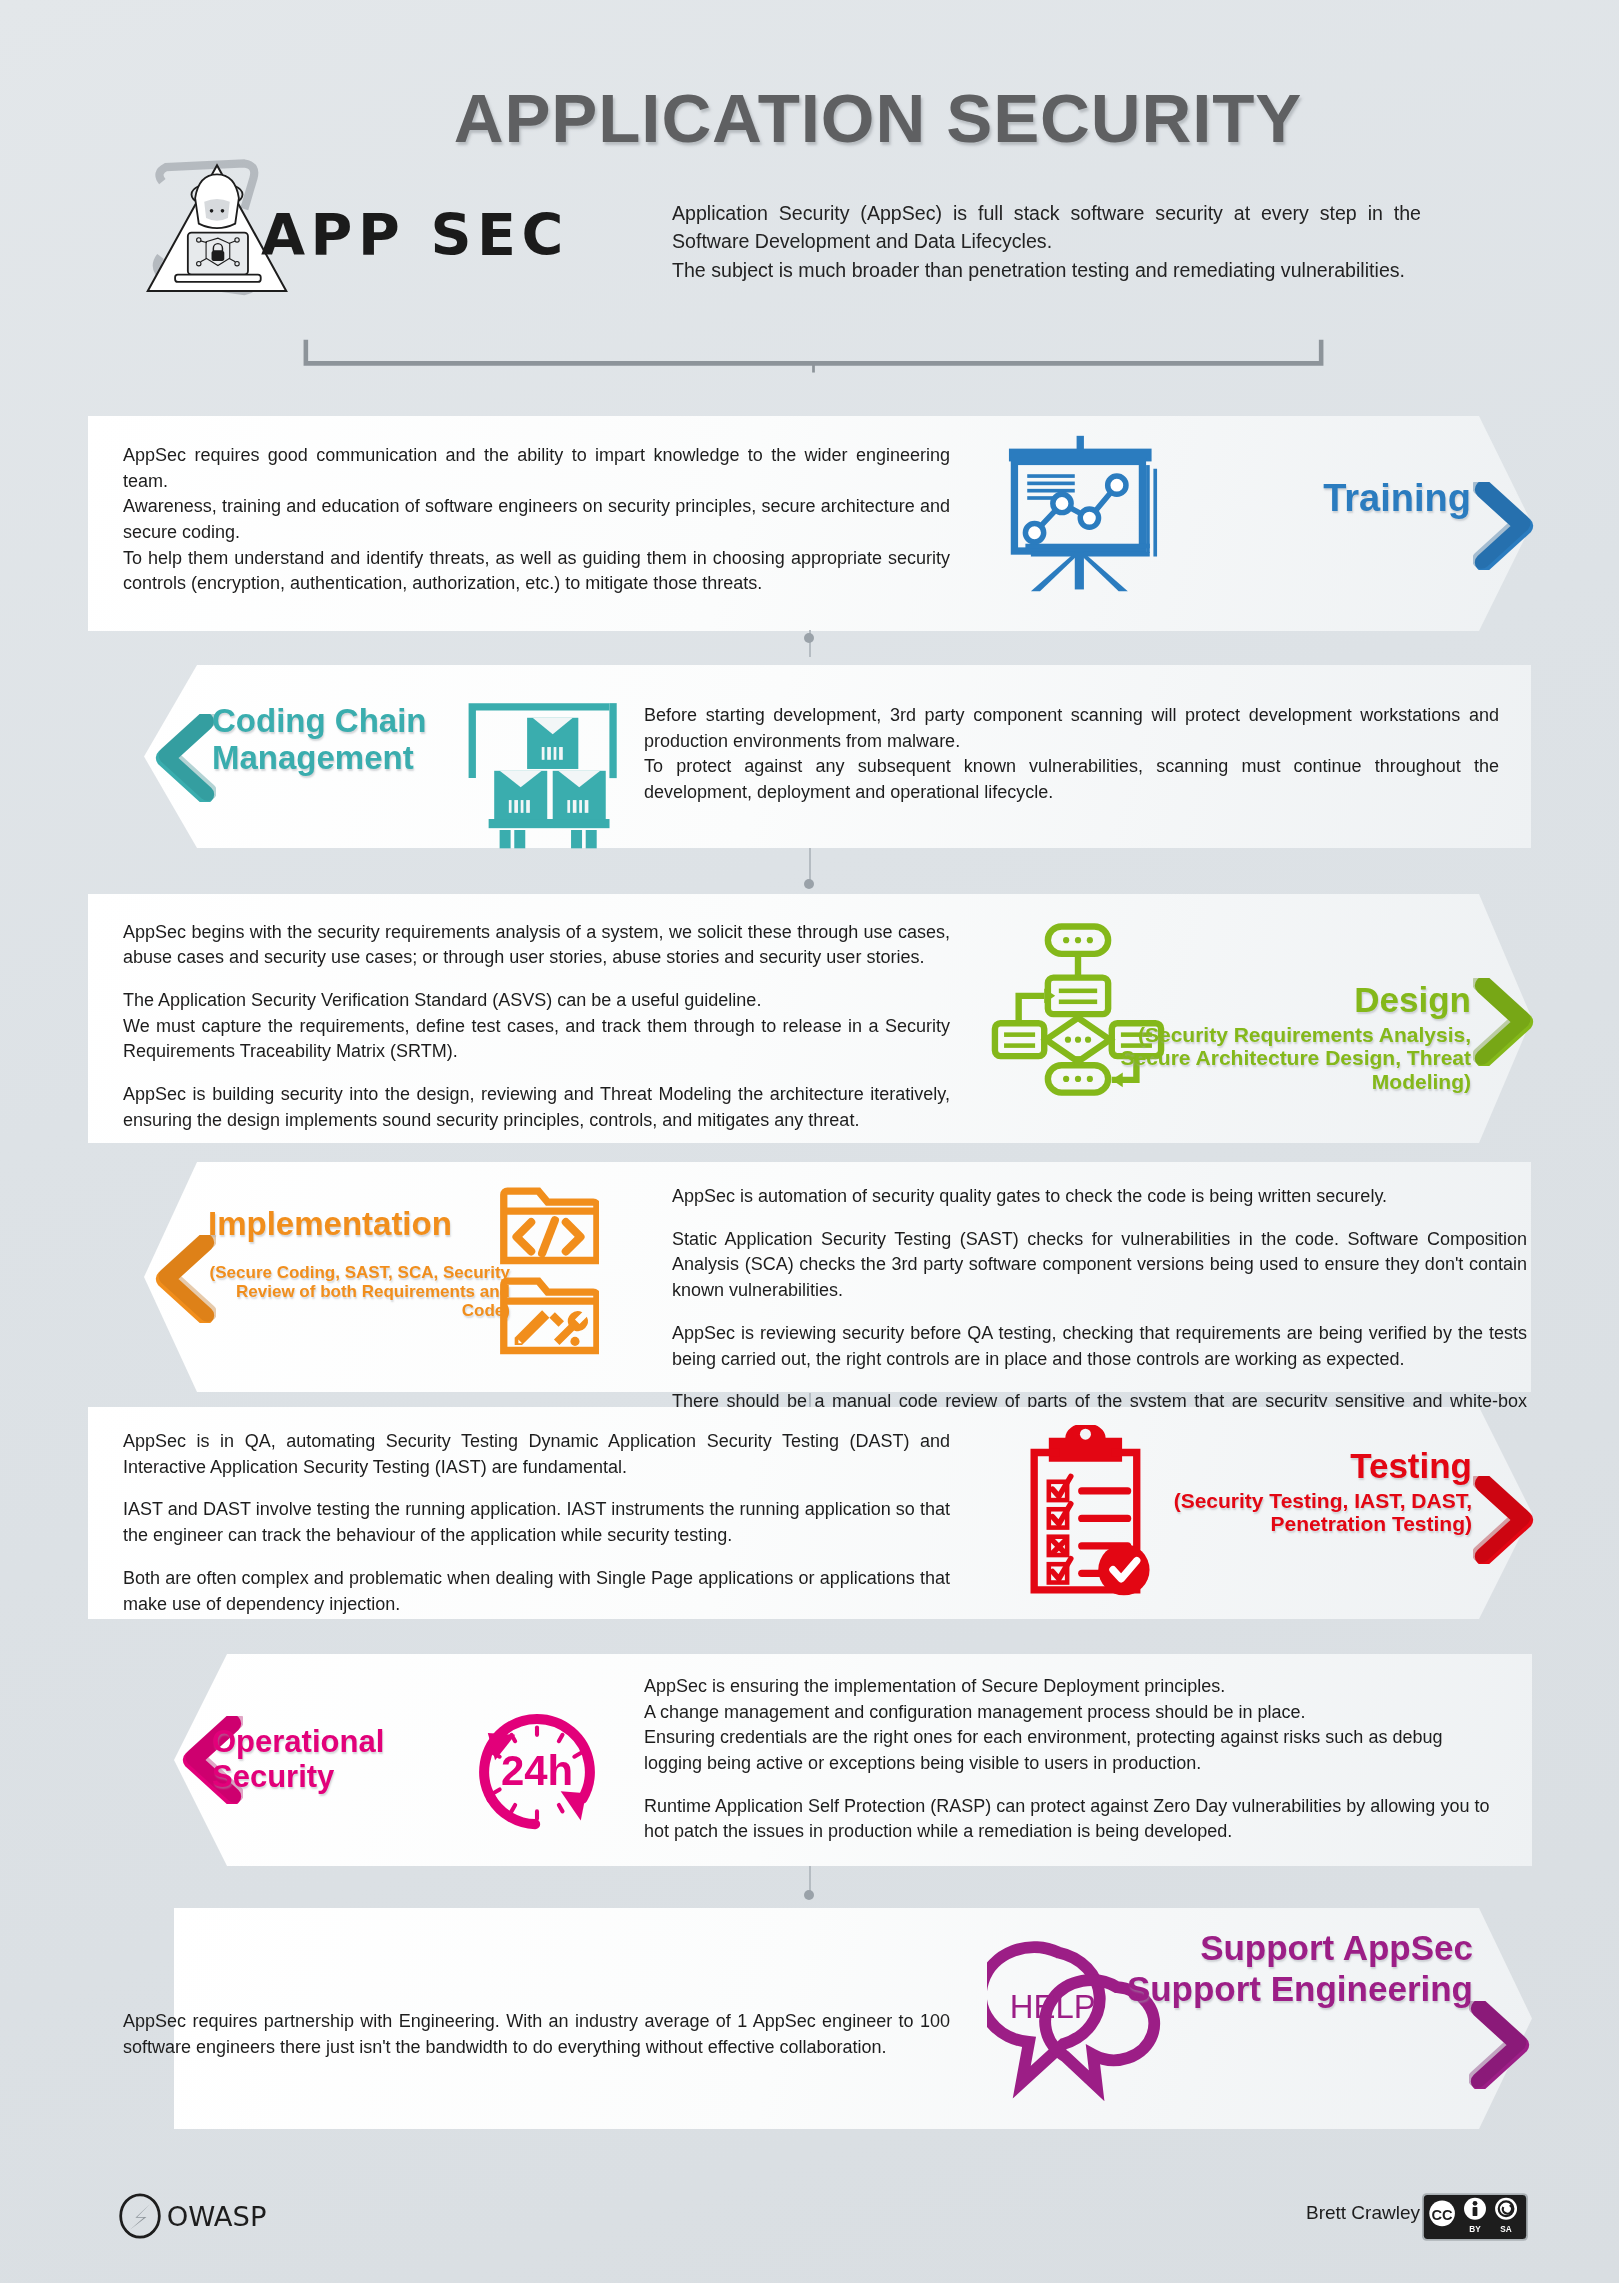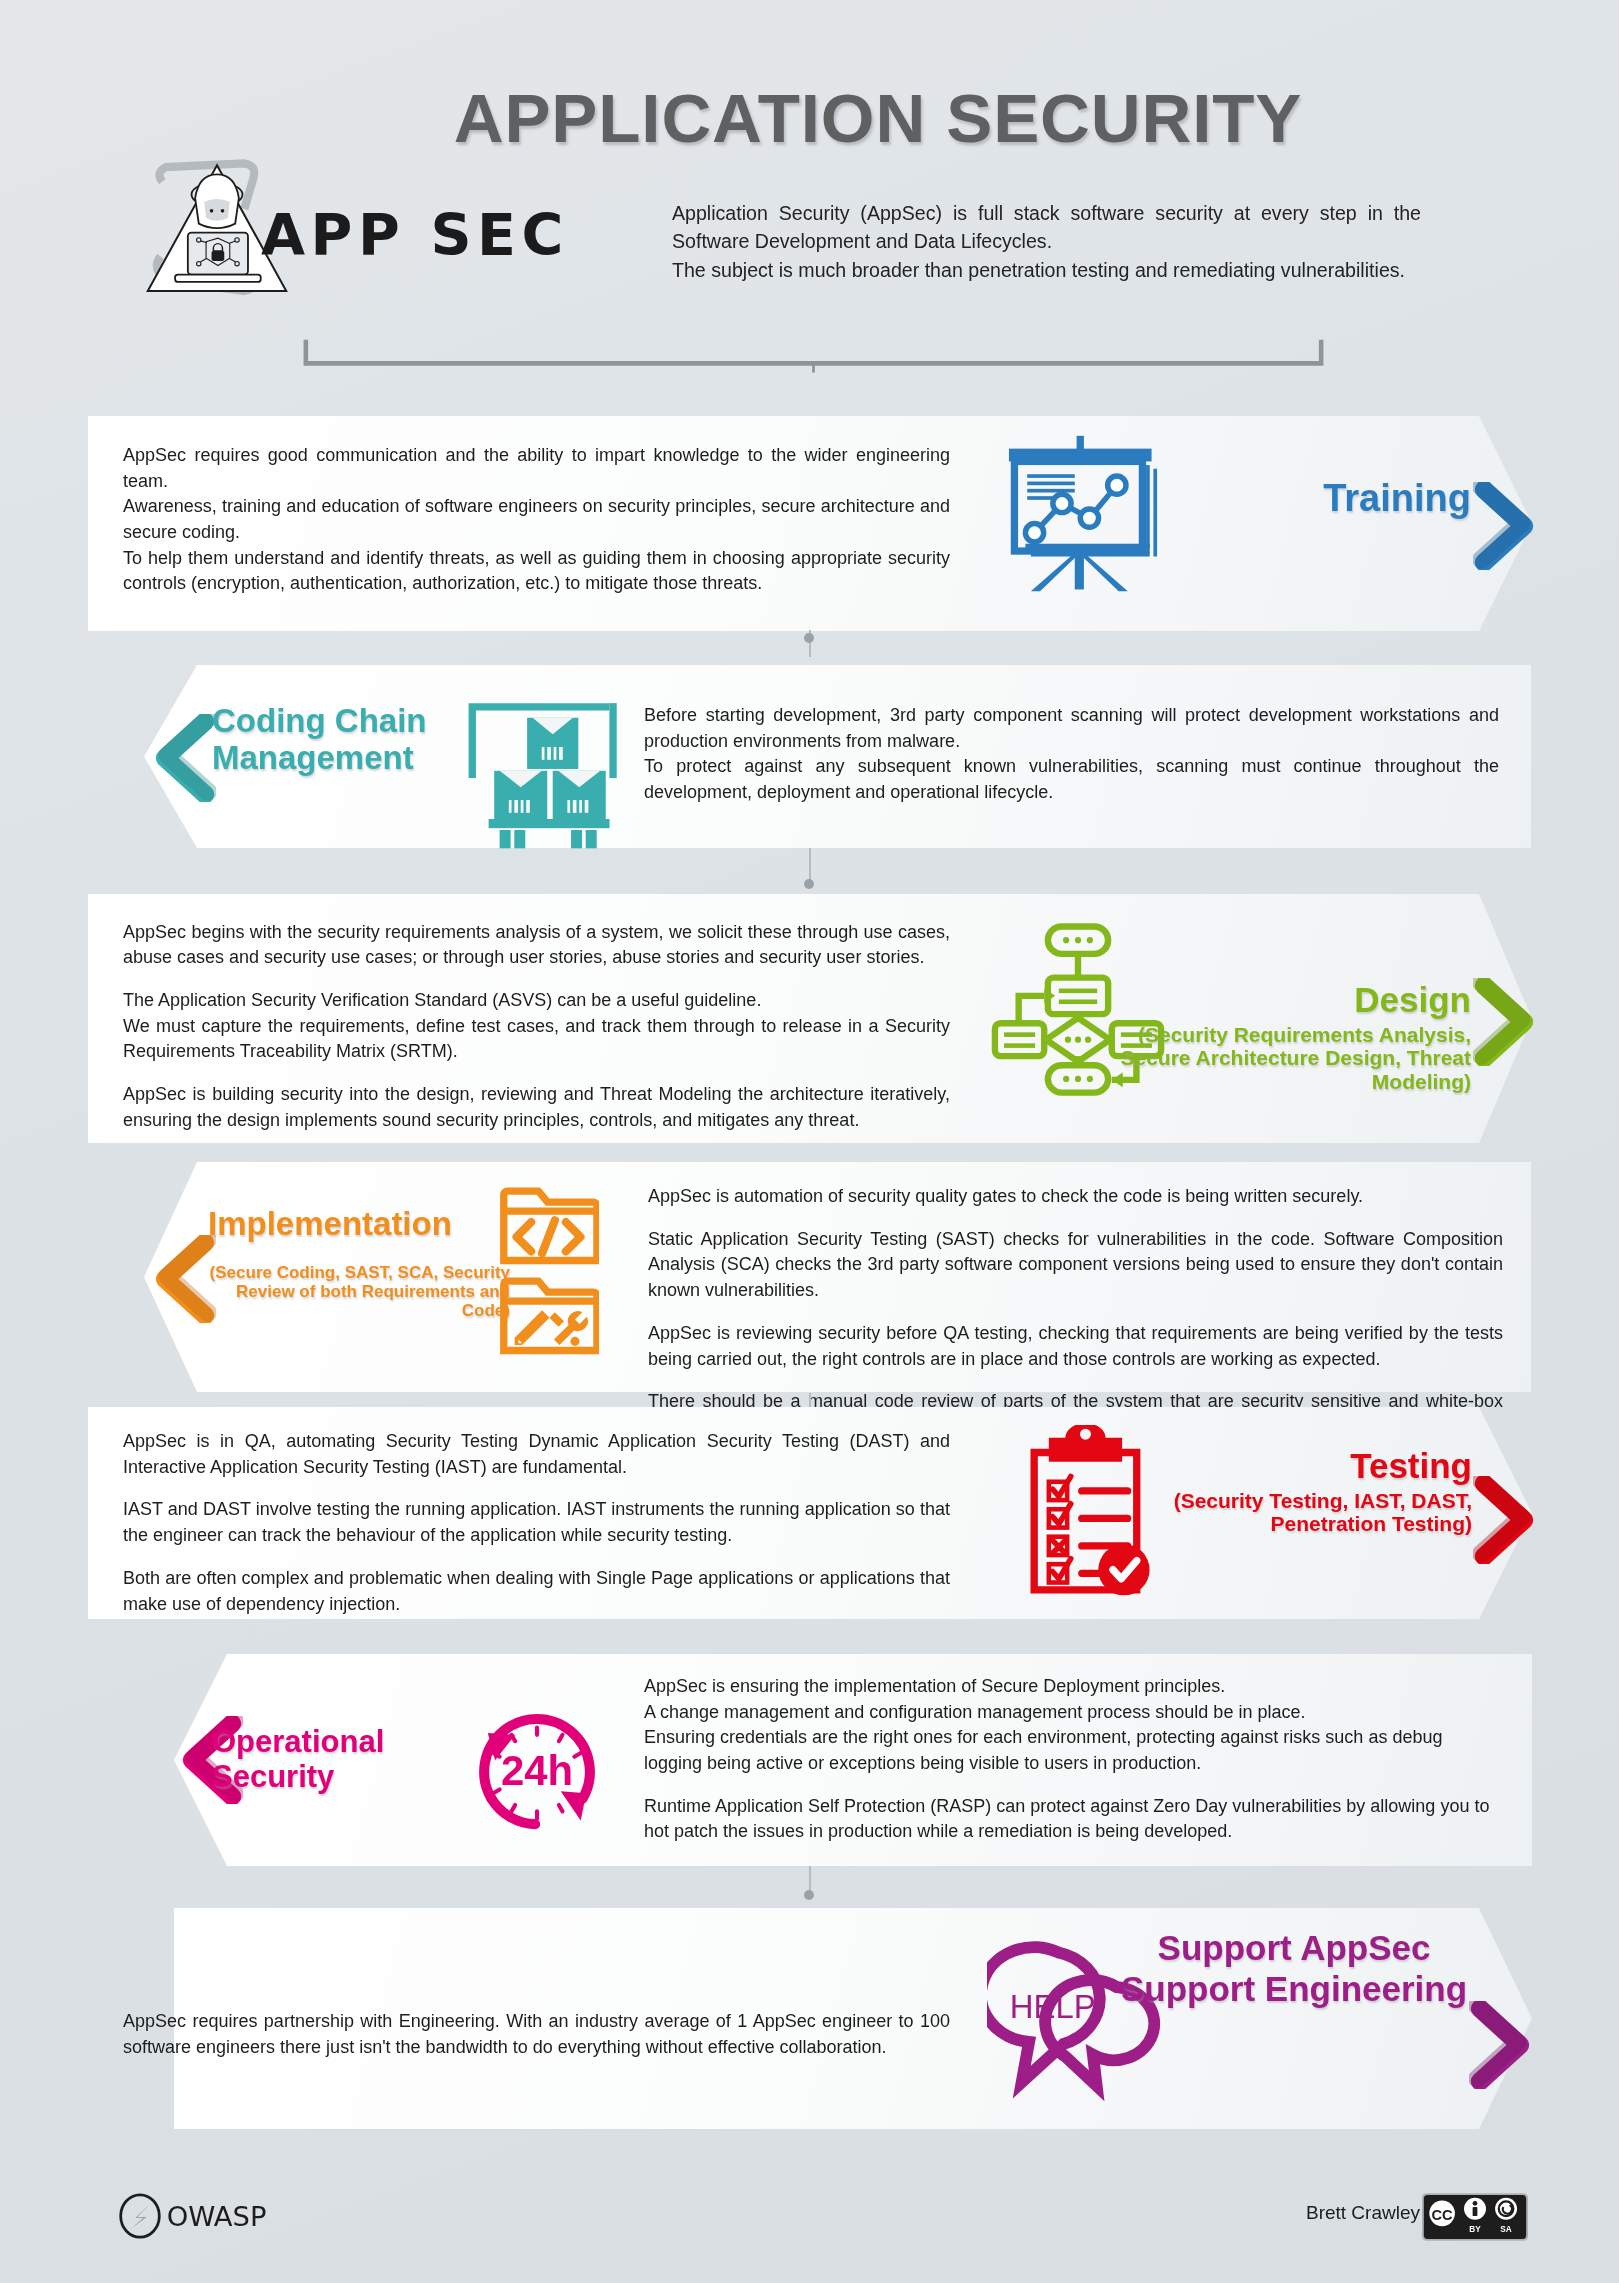--- a/index.html
+++ b/index.html
@@ -326,21 +326,21 @@
       </g>
       <g fill="#f18e1c">
         <polygon points="48,42 56,50 26,80 18,80 18,72"></polygon>
         <polygon points="22,74 22,78 26,78" fill="#fff"></polygon>
         <path d="M92 44 a11 11 0 0 0-15 14 l-16 16 6 6 16-16 a11 11 0 0 0 14-15 l-8 8 -5-5 z"></path>
         <path d="M62 44 l10 10 -6 6 -10-10 z"></path>
         <circle cx="84" cy="76" r="5"></circle>
       </g>
     </svg>
 
-    <div class="body-text justify" style="left:644px;top:22px;width:859px;">
+    <div class="body-text justify" style="left:668px;top:22px;width:859px;">
       <p>AppSec is automation of security quality gates to check the code is being written securely.</p>
       <p class="gap">Static Application Security Testing (SAST) checks for vulnerabilities in the code. Software Composition Analysis (SCA) checks the 3rd party software component versions being used to ensure they don't contain known vulnerabilities.</p>
       <p class="gap">AppSec is reviewing security before QA testing, checking that requirements are being verified by the tests being carried out, the right controls are in place and those controls are working as expected.</p>
       <p class="gap">There should be a manual code review of parts of the system that are security sensitive and white-box testing of any areas with potential flaws.</p>
     </div>
   </div>
   <div class="connector" style="left:809px;top:1393px;height:29px;"></div>
 
   <div class="row" style="top:1407px;height:212px;">
     <div class="banner right" style="left:88px;width:1444px;"></div>
@@ -444,21 +444,21 @@
     </div>
 
     <svg style="position:absolute;left:987px;top:25.6px;width:201px;height:174px;" viewBox="0 0 220 190">
       <g fill="none" stroke="#9c1e86" stroke-width="13">
         <path d="M78 20 a58 52 0 1 0 -32 98 l-8 44 46 -42 a58 52 0 0 0 -6 -100 z"></path>
         <path d="M142 58 a44 40 0 1 1 -26 74 l4 34 -34 -32 a44 40 0 0 1 56 -76 z"></path>
       </g>
       <text x="72" y="92" text-anchor="middle" font-family="Liberation Sans, sans-serif" font-size="36" fill="#9c1e86">HELP</text>
     </svg>
 
-    <div class="stage-label" style="left:1115px;top:20px;width:358px;text-align:center;color:#9c1e86;line-height:1.16;">
+    <div class="stage-label" style="left:1115px;top:20px;width:358px;text-align:right;color:#9c1e86;line-height:1.16;">
       <span class="big" style="font-size:35px;">Support AppSec Support Engineering</span>
     </div>
 
     <svg class="chev" style="left:1469px;top:93px;width:62px;height:88px;" viewBox="0 0 68 96">
       <path d="M12 8 L56 48 L12 88" fill="none" stroke="#9c1e86" stroke-width="20" stroke-linecap="round" stroke-linejoin="round"></path>
       <path d="M12 8 L56 48 L12 88" fill="none" stroke="#6e1460" stroke-width="20" stroke-linecap="round" stroke-linejoin="round" opacity=".35" transform="translate(-3,-3)"></path>
     </svg>
   </div>
 
   <div class="footer">

